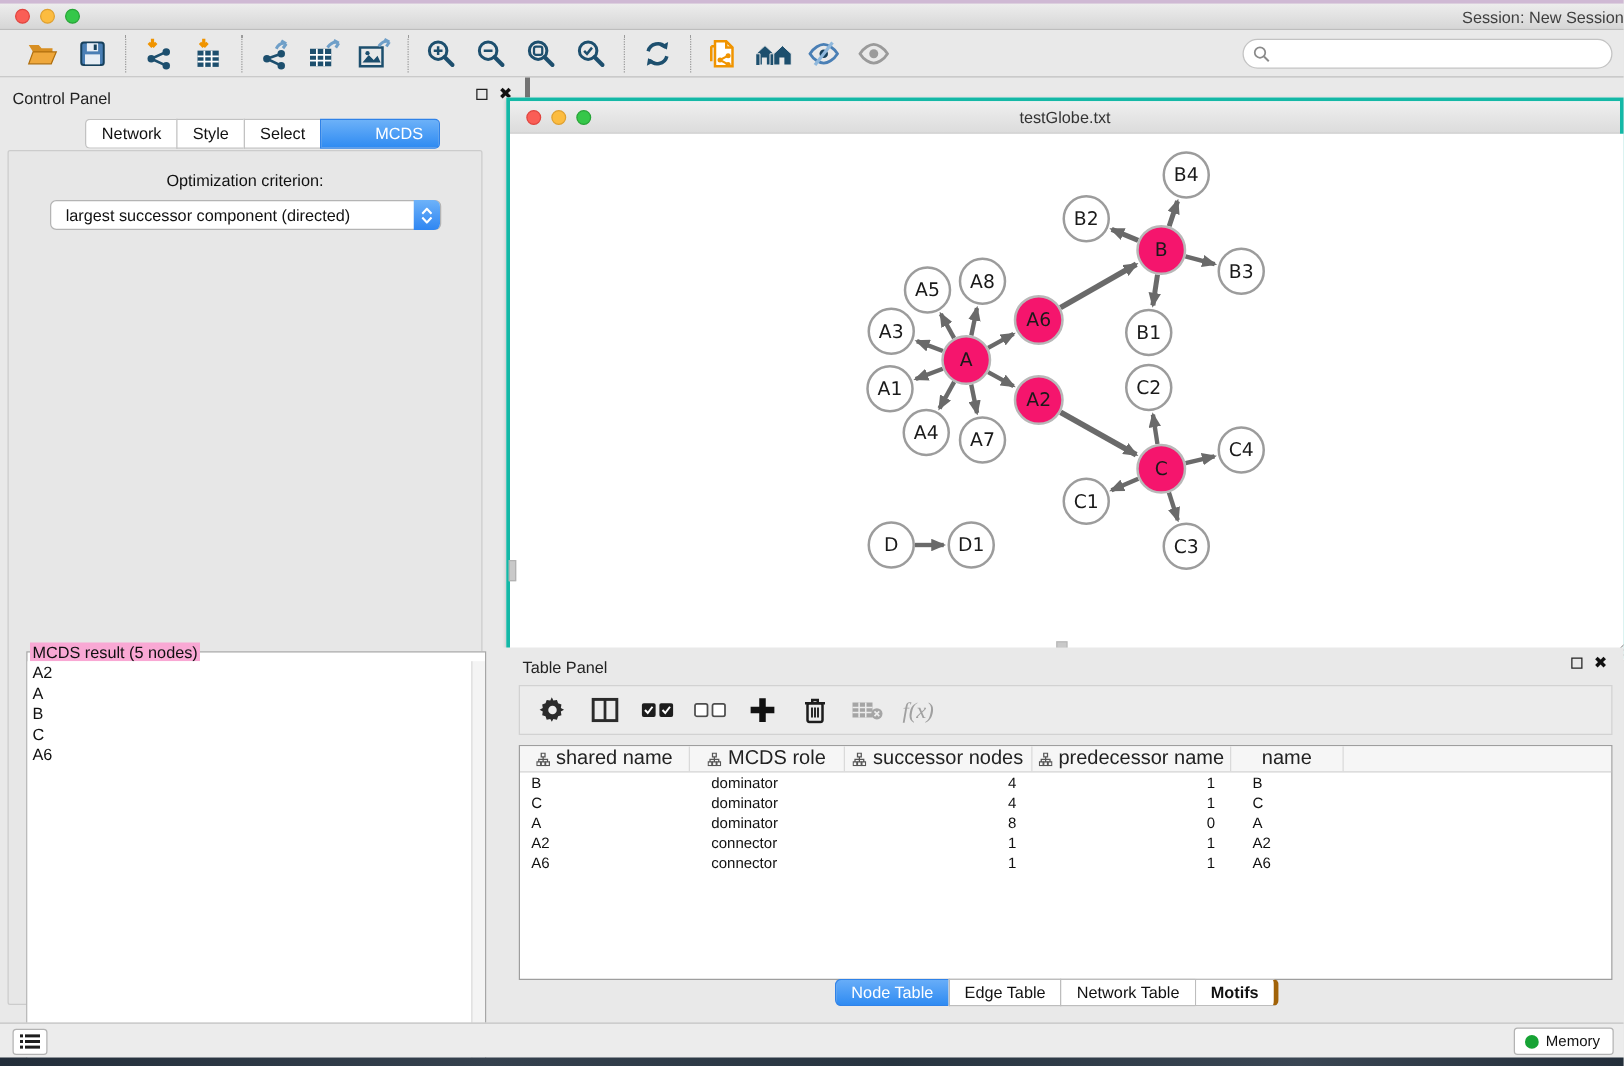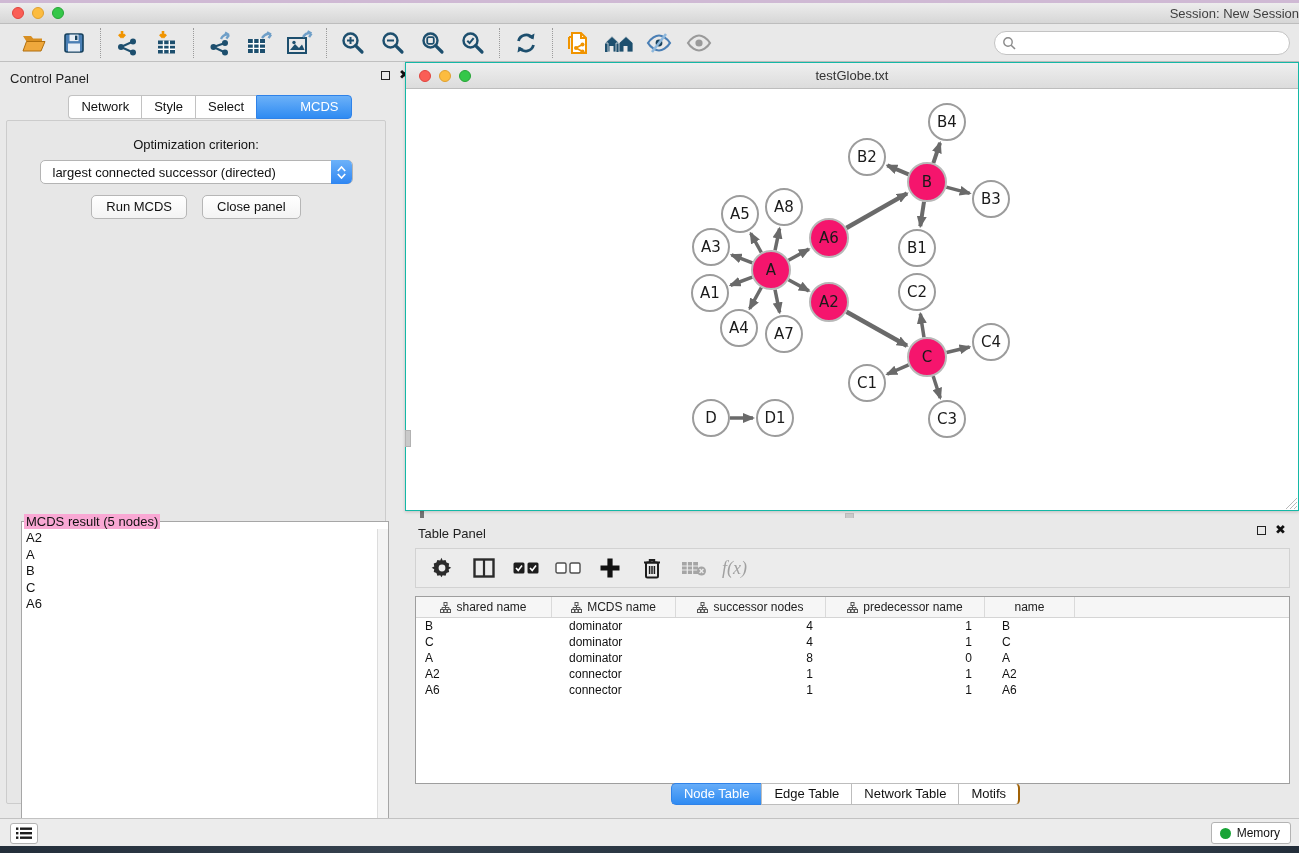--- a/index.html
+++ b/index.html
@@ -86,22 +86,22 @@
     position:absolute; left:14px; top:393px; width:368px; height:343px;
     border:1px solid #a6a6a6; background:#fff;
   }
   fieldset.result-box legend { font-size:13px; color:#111; margin-left:2px; padding:0 2px; background:#f9a8d4; }
   .result-list { position:absolute; left:0; top:0; right:11px; bottom:0; background:#fff; padding:1px 4px; overflow:hidden; }
   .result-item { font-size:13px; color:#111; line-height:16.5px; }
   .result-scroll { position:absolute; right:0; top:0; bottom:0; width:11px; background:#f4f4f4; border-left:1px solid #dcdcdc; }
 
   
   .network-window {
-    position:absolute; left:405px; top:62px; width:894px; height:449px;
-    background:#fff; border:1px solid #14b8a6; box-shadow:0 1px 3px rgba(0,0,0,.18);
+    position:absolute; left:405px; top:78px; width:894px; height:449px;
+    background:#fff; border:3px solid #14b8a6; box-shadow:0 1px 3px rgba(0,0,0,.18);
   }
   .nw-titlebar {
     position:relative; height:26px; background:linear-gradient(#efefef,#dcdcdc);
     border-bottom:1px solid #bdbdbd; display:flex; align-items:center; justify-content:center;
   }
   .nw-titlebar .title { font-size:13px; color:#333; }
   .nw-canvas { position:relative; width:892px; height:421px; background:#fff; overflow:hidden; }
   .resize-grip { position:absolute; right:1px; bottom:1px; width:13px; height:13px;
     background:
       linear-gradient(135deg, transparent 0 54%, #b9b9b9 54% 60%, transparent 60% 70%, #b9b9b9 70% 76%, transparent 76% 86%, #b9b9b9 86% 92%, transparent 92%);
@@ -121,34 +121,34 @@
   }
   .tp-btn { width:28px; height:28px; display:flex; align-items:center; justify-content:center; }
   .fx-label { font-size:18px; color:#a0a0a0; font-style:italic; font-family:"Liberation Serif", serif; }
   .tbl {
     position:absolute; left:23px; top:78px; width:875px; height:188px;
     background:#fff; border:1px solid #9e9e9e; overflow:hidden;
   }
   .tbl-header { display:flex; height:21px; background:#f6f6f6; border-bottom:1px solid #d5d5d5; }
   .th-cell {
     display:flex; align-items:center; justify-content:center; gap:5px;
-    font-size:12px; color:#222; border-right:1px solid #dadada; height:100%;
+    font-size:16px; color:#222; border-right:1px solid #dadada; height:100%;
   }
   .th-cell.filler { flex:1; border-right:none; }
   .tbl-row { display:flex; height:16px; align-items:center; }
   .td-cell { font-size:12px; color:#111; height:100%; display:flex; align-items:center; }
   .td-cell.left { justify-content:flex-start; padding-left:9px; }
   .td-cell.left2 { justify-content:flex-start; padding-left:17px; }
   .td-cell.right { justify-content:flex-end; padding-right:13px; }
   .tp-tabs { position:absolute; left:0; bottom:7px; width:100%; display:flex; justify-content:center; }
   .tp-tab {
     font-size:13px; padding:2px 12px 3px; background:#fff; border:1px solid #bdbdbd; border-right:none; color:#111;
   }
   .tp-tab:first-child { border-radius:5px 0 0 5px; }
-  .tp-tab:last-child { border-radius:0 5px 5px 0; border-right:2px solid #a16207; }
+  .tp-tab:last-child { border-radius:0 5px 5px 0; border-right:4px solid #a16207;font-weight:bold; }
   .tp-tab.active { background:linear-gradient(#67adf8,#2f8bf2); color:#fff; border-color:#2f82e8; }
 
   
   .status-bar {
     position:absolute; left:0; top:818px; width:100%; height:28px;
     background:#ececec; border-top:1px solid #c2c2c2;
   }
   .list-btn {
     position:absolute; left:10px; top:4px; width:28px; height:21px;
     background:#fff; border:1px solid #b3b3b3; border-radius:3px;
@@ -331,33 +331,29 @@
   </div>
   <div class="cp-tabs" id="cp-tabs">
       <div class="cp-tab">Network</div>
       <div class="cp-tab">Style</div>
       <div class="cp-tab">Select</div>
       <div class="cp-tab active">MCDS</div>
     </div>
   <div class="cp-body">
     <div class="opt-label">Optimization criterion:</div>
     <div class="combo">
-      <span class="combo-text">largest connected successor (directed)</span>
+      <span class="combo-text">largest successor component (directed)</span>
       <span class="stepper">
         <svg width="9" height="6" viewBox="0 0 9 6">
             <path d="M0.8 5L4.5 1l3.7 4" fill="none" stroke="#fff" stroke-width="1.7"></path>
           </svg>
         <svg width="9" height="6" viewBox="0 0 9 6">
             <path d="M0.8 1l3.7 4 3.7-4" fill="none" stroke="#fff" stroke-width="1.7"></path>
           </svg>
       </span>
-    </div>
-    <div class="btn-row">
-      <button class="mac-btn">Run MCDS</button>
-      <button class="mac-btn">Close panel</button>
     </div>
     <fieldset class="result-box">
       <legend>MCDS result (5 nodes)</legend>
       <div style="position:relative; width:100%; height:100%;">
         <div class="result-list" id="mcds-list">
             <div class="result-item">A2</div>
             <div class="result-item">A</div>
             <div class="result-item">B</div>
             <div class="result-item">C</div>
             <div class="result-item">A6</div>
@@ -572,21 +568,21 @@
         <div class="th-cell" style="width: 124px;">
           <span style="display: flex;">
             <svg width="11" height="11" viewBox="0 0 11 11">
               <rect x="4" y="0.5" width="3" height="3" fill="none" stroke="#555"></rect>
               <rect x="0.5" y="7.5" width="3" height="3" fill="none" stroke="#555"></rect>
               <rect x="4" y="7.5" width="3" height="3" fill="none" stroke="#555"></rect>
               <rect x="7.5" y="7.5" width="3" height="3" fill="none" stroke="#555"></rect>
               <path d="M5.5 3.5v2M2 7.5v-2h7v2M5.5 5.5v2" fill="none" stroke="#555"></path>
             </svg>
           </span>
-          <span>MCDS name</span>
+          <span>MCDS role</span>
         </div>
         <div class="th-cell" style="width: 150px;">
           <span style="display: flex;">
             <svg width="11" height="11" viewBox="0 0 11 11">
               <rect x="4" y="0.5" width="3" height="3" fill="none" stroke="#555"></rect>
               <rect x="0.5" y="7.5" width="3" height="3" fill="none" stroke="#555"></rect>
               <rect x="4" y="7.5" width="3" height="3" fill="none" stroke="#555"></rect>
               <rect x="7.5" y="7.5" width="3" height="3" fill="none" stroke="#555"></rect>
               <path d="M5.5 3.5v2M2 7.5v-2h7v2M5.5 5.5v2" fill="none" stroke="#555"></path>
             </svg>

